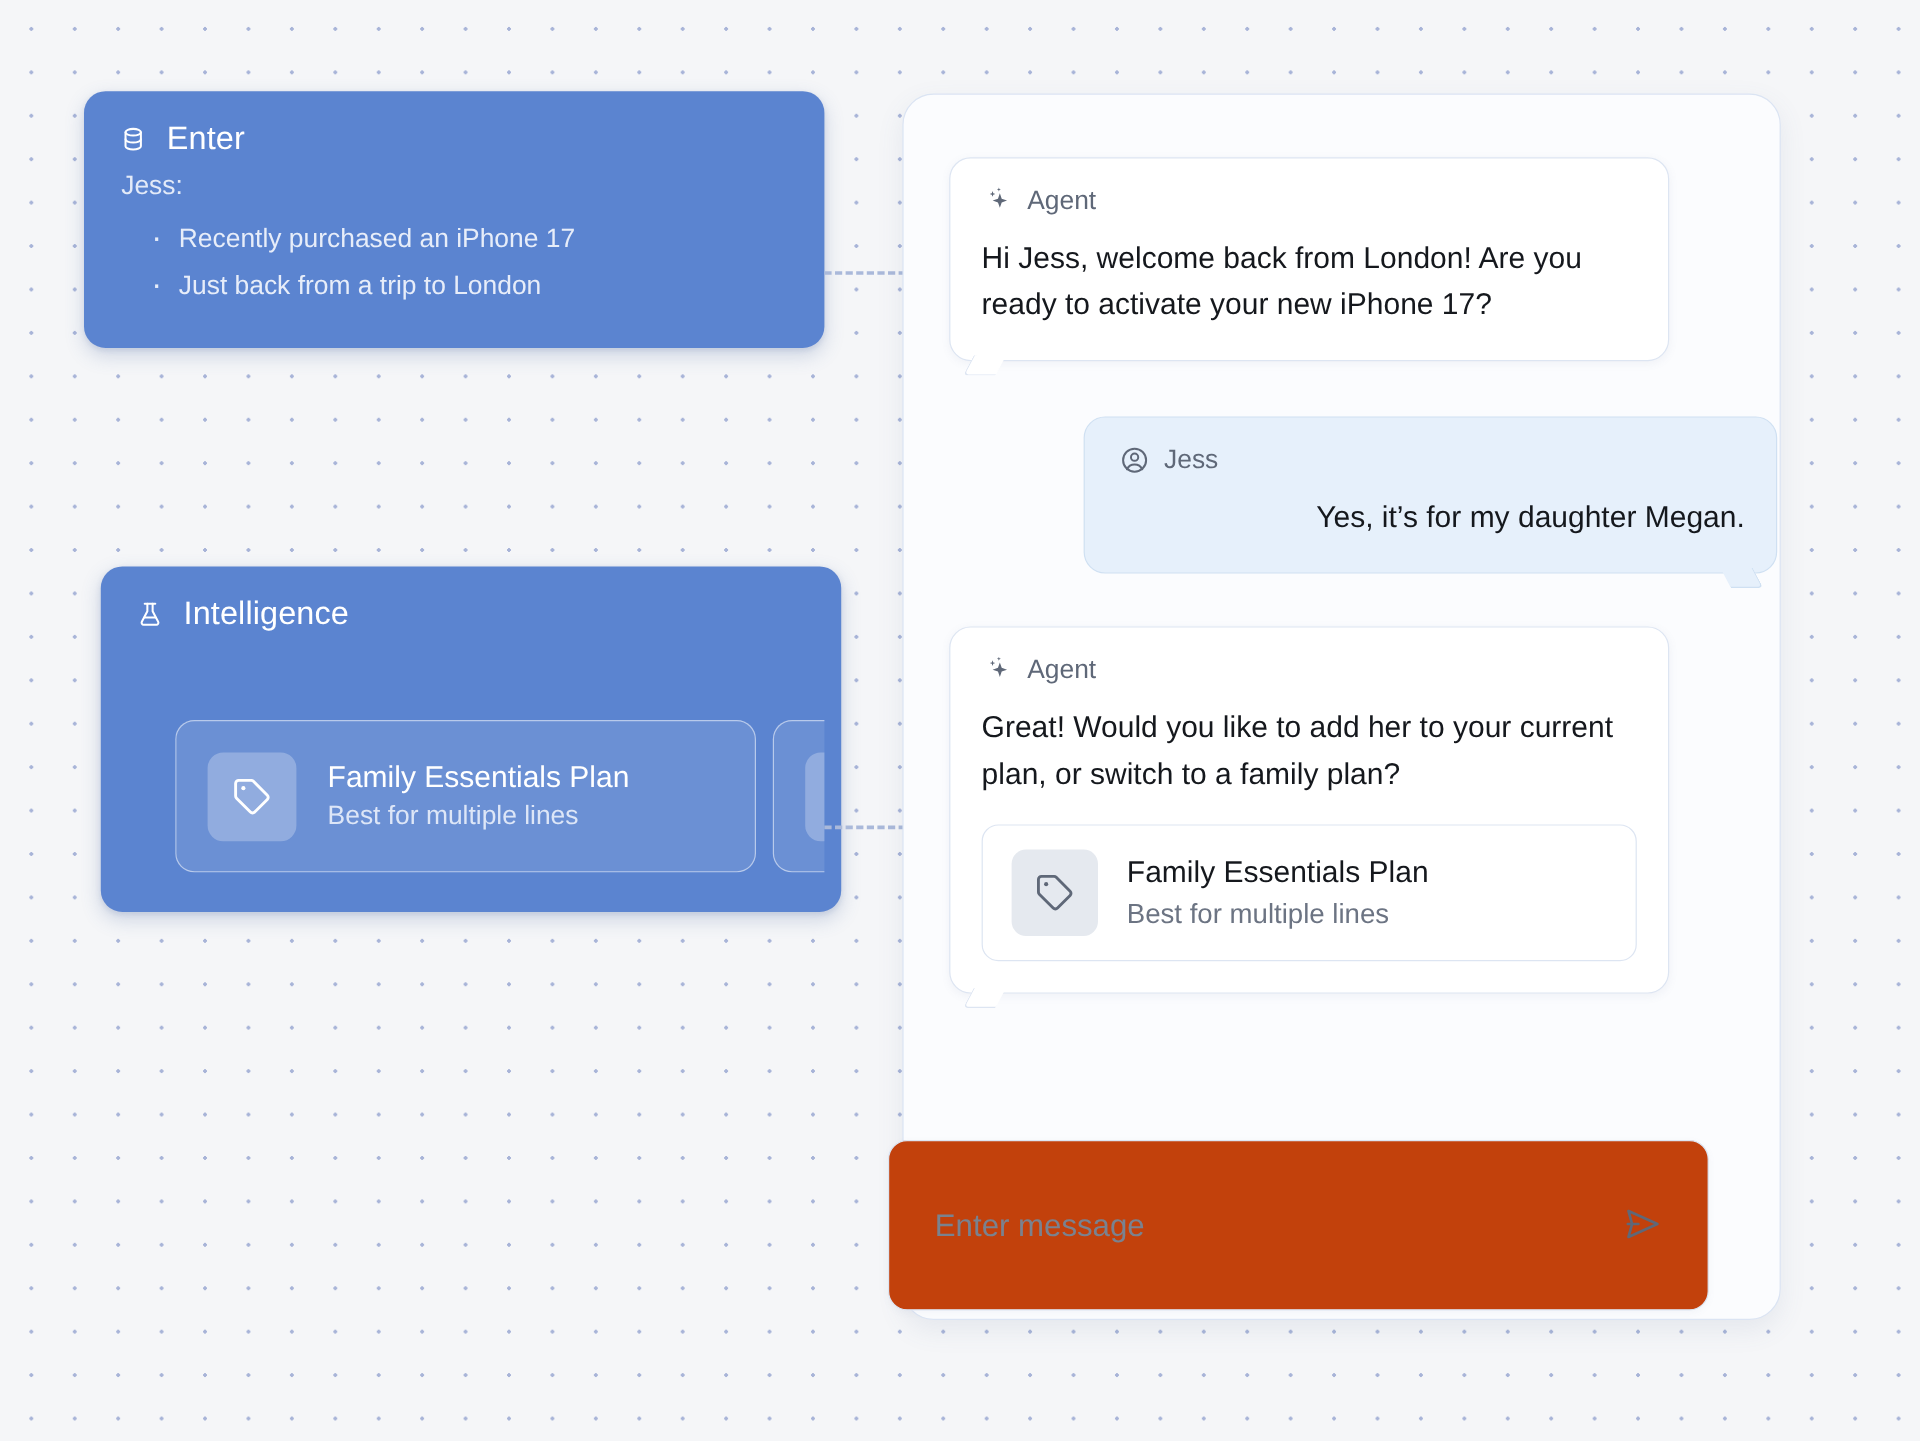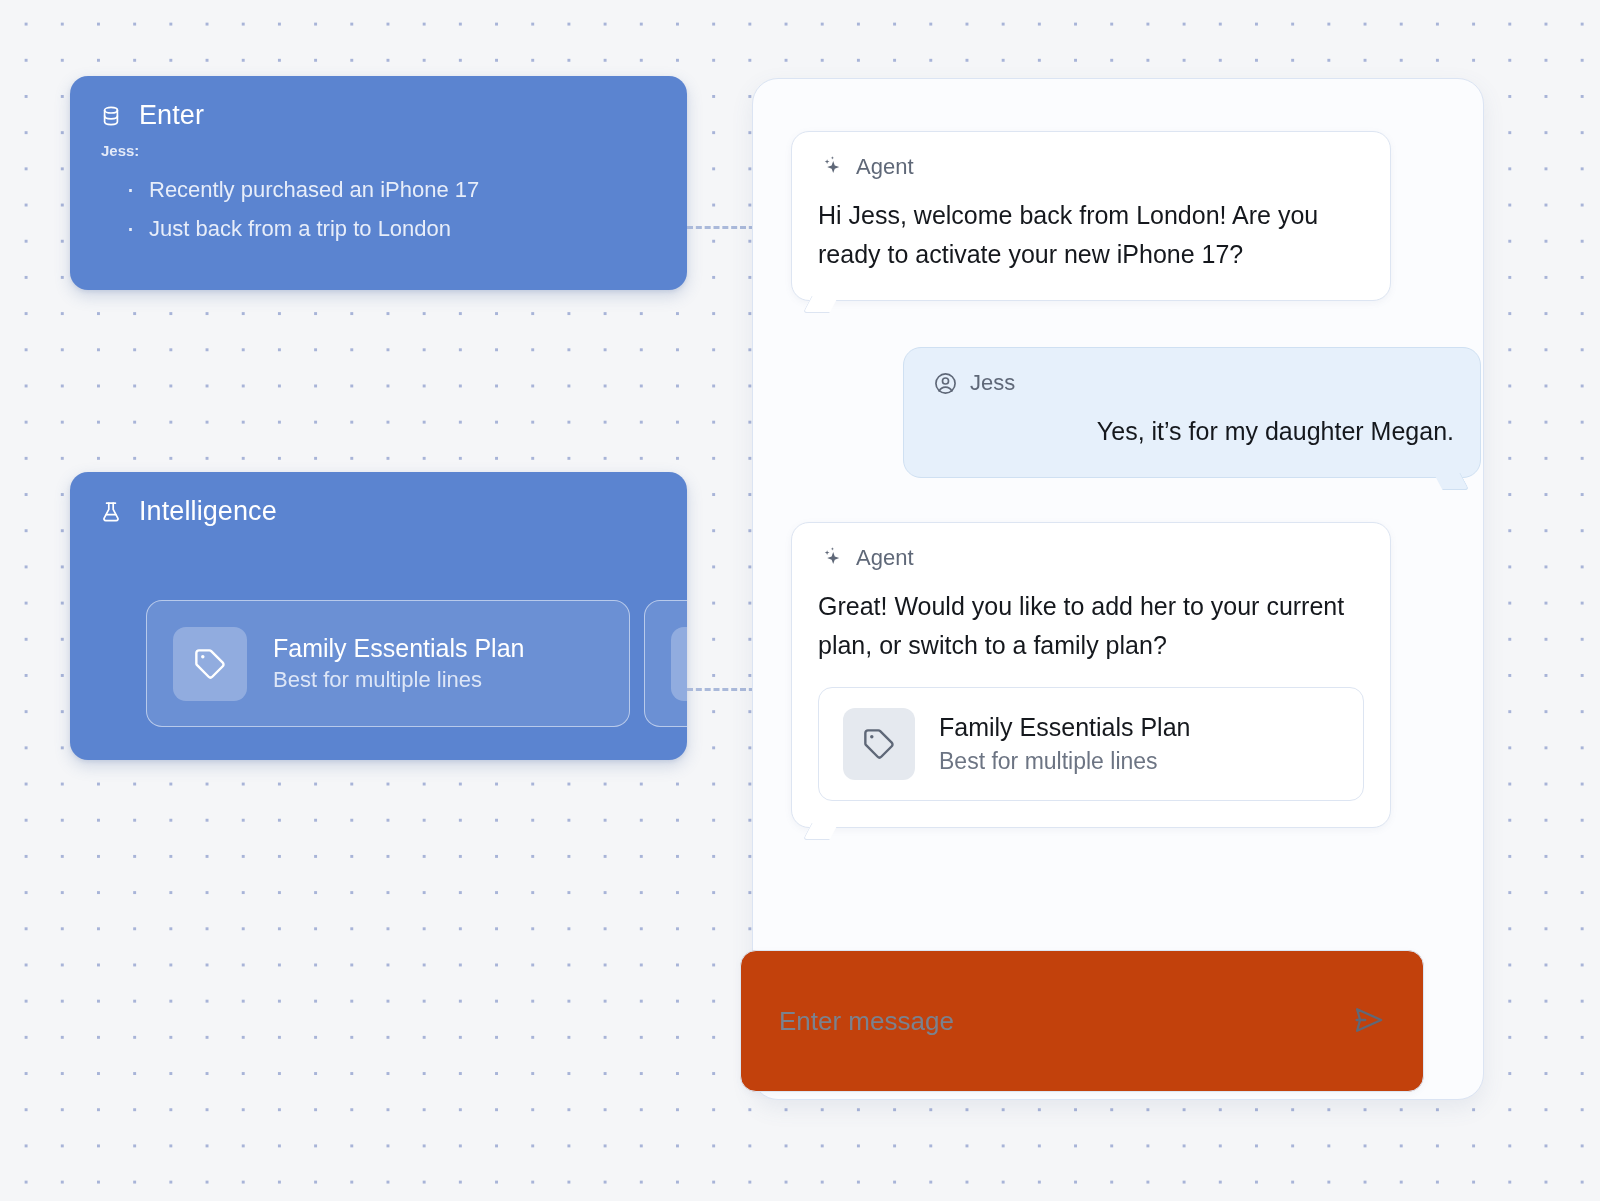--- a/index.html
+++ b/index.html
@@ -33,21 +33,21 @@
 
   #memory-card {
     left: 70px;
     top: 76px;
     width: 617px;
     height: 214px;
     padding: 24px 28px 22px 28px;
   }
 
   #intelligence-card {
-    left: 70px;
+    left: 84px;
     top: 472px;
     width: 617px;
     height: 288px;
     padding: 24px 28px 22px 28px;
   }
 
   .card-head {
     display: flex;
     align-items: center;
     gap: 15px;
@@ -64,23 +64,23 @@
   }
 
   .card-title {
     font-size: 27px;
     font-weight: 400;
     color: #ffffff;
     letter-spacing: 0.1px;
   }
 
   .card-sub {
-    font-size: 15px;
+    font-size: 22px;
     color: #e3eaf8;
-    font-weight: 700;
+    font-weight: 400;
     margin-left: 3px;
     white-space: nowrap;
   }
 
   .mem-list {
     list-style: none;
     margin-top: 12px;
     margin-left: 24px;
   }
 

